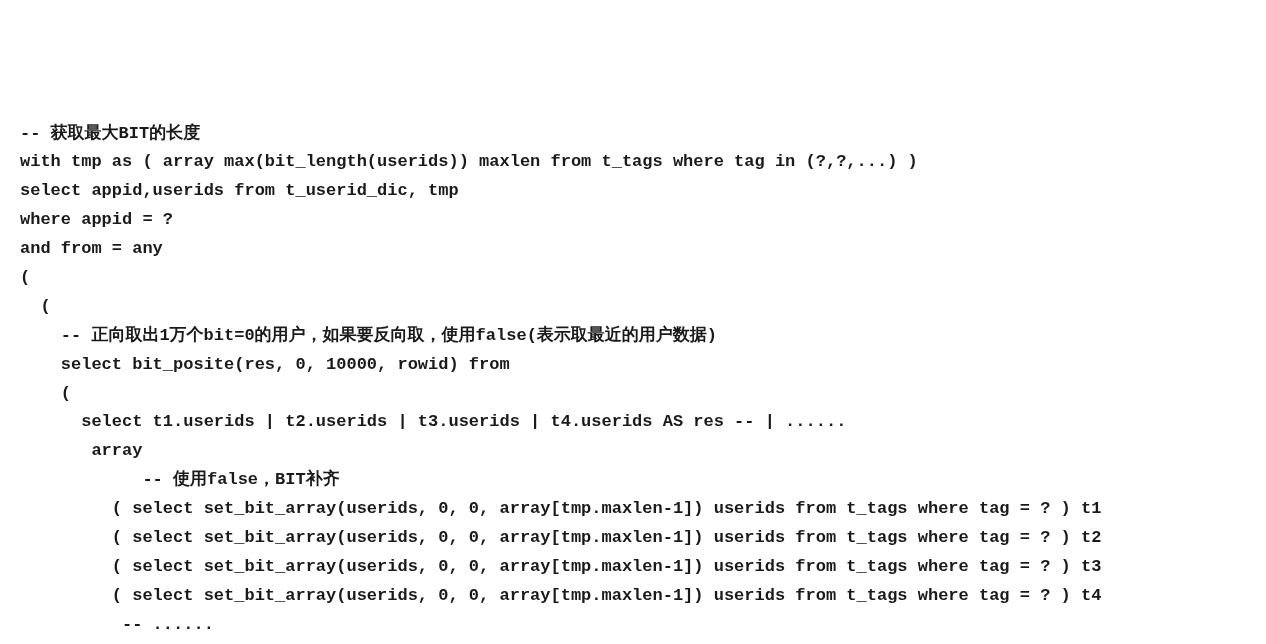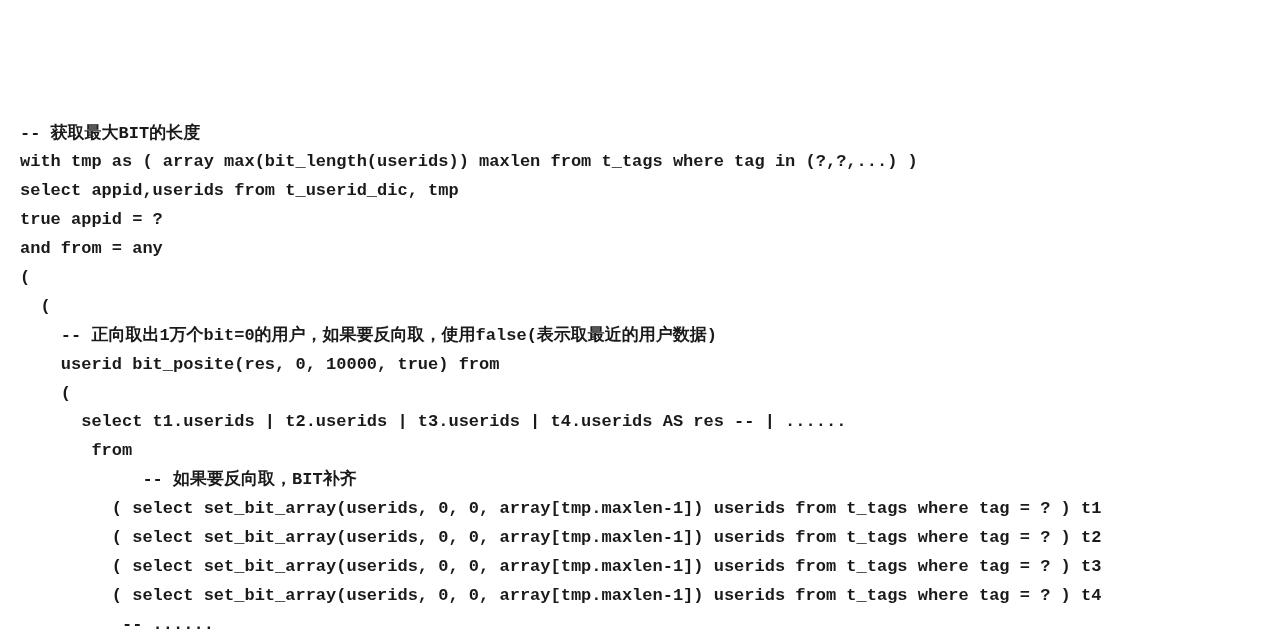--- a/index.html
+++ b/index.html
@@ -23,30 +23,30 @@
     }
   </style>
 </head>
 <body>
 
 
 
 <div class="code-container"><span>-- 获取最大BIT的长度</span>
 <span>with tmp as ( array max(bit_length(userids)) maxlen from t_tags where tag in (?,?,...) )</span>
 <span>select appid,userids from t_userid_dic, tmp</span>
-<span>true appid = ?</span>
+<span>where appid = ?</span>
 <span>and from = any</span>
 <span>(</span>
 <span>  (</span>
 <span>    -- 正向取出1万个bit=0的用户，如果要反向取，使用false(表示取最近的用户数据)</span>
-<span>    userid bit_posite(res, 0, 10000, true) from</span>
+<span>    select bit_posite(res, 0, 10000, rowid) from</span>
 <span>    (</span>
 <span>      select t1.userids | t2.userids | t3.userids | t4.userids AS res -- | ......</span>
-<span>       from</span>
-<span>            -- 如果要反向取，BIT补齐</span>
+<span>       array</span>
+<span>            -- 使用false，BIT补齐</span>
 <span>         ( select set_bit_array(userids, 0, 0, array[tmp.maxlen-1]) userids from t_tags where tag = ? ) t1</span>
 <span>         ( select set_bit_array(userids, 0, 0, array[tmp.maxlen-1]) userids from t_tags where tag = ? ) t2</span>
 <span>         ( select set_bit_array(userids, 0, 0, array[tmp.maxlen-1]) userids from t_tags where tag = ? ) t3</span>
 <span>         ( select set_bit_array(userids, 0, 0, array[tmp.maxlen-1]) userids from t_tags where tag = ? ) t4</span>
 <span>          -- ......</span>
 <span>    ) t</span>
 
 
 </div>
 

